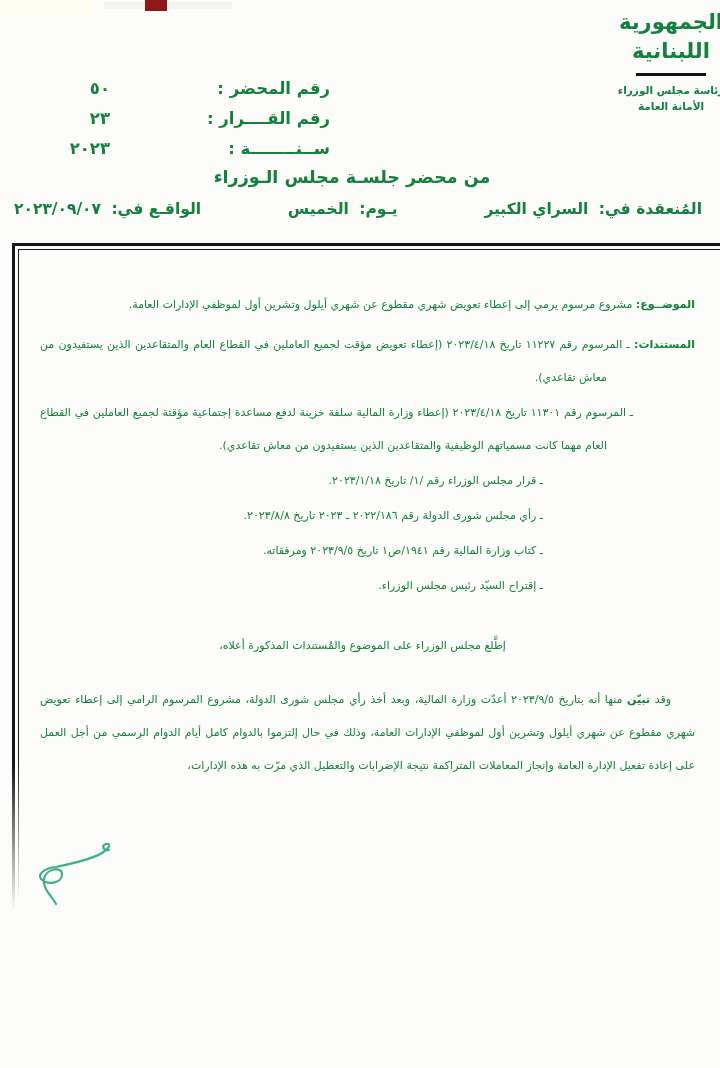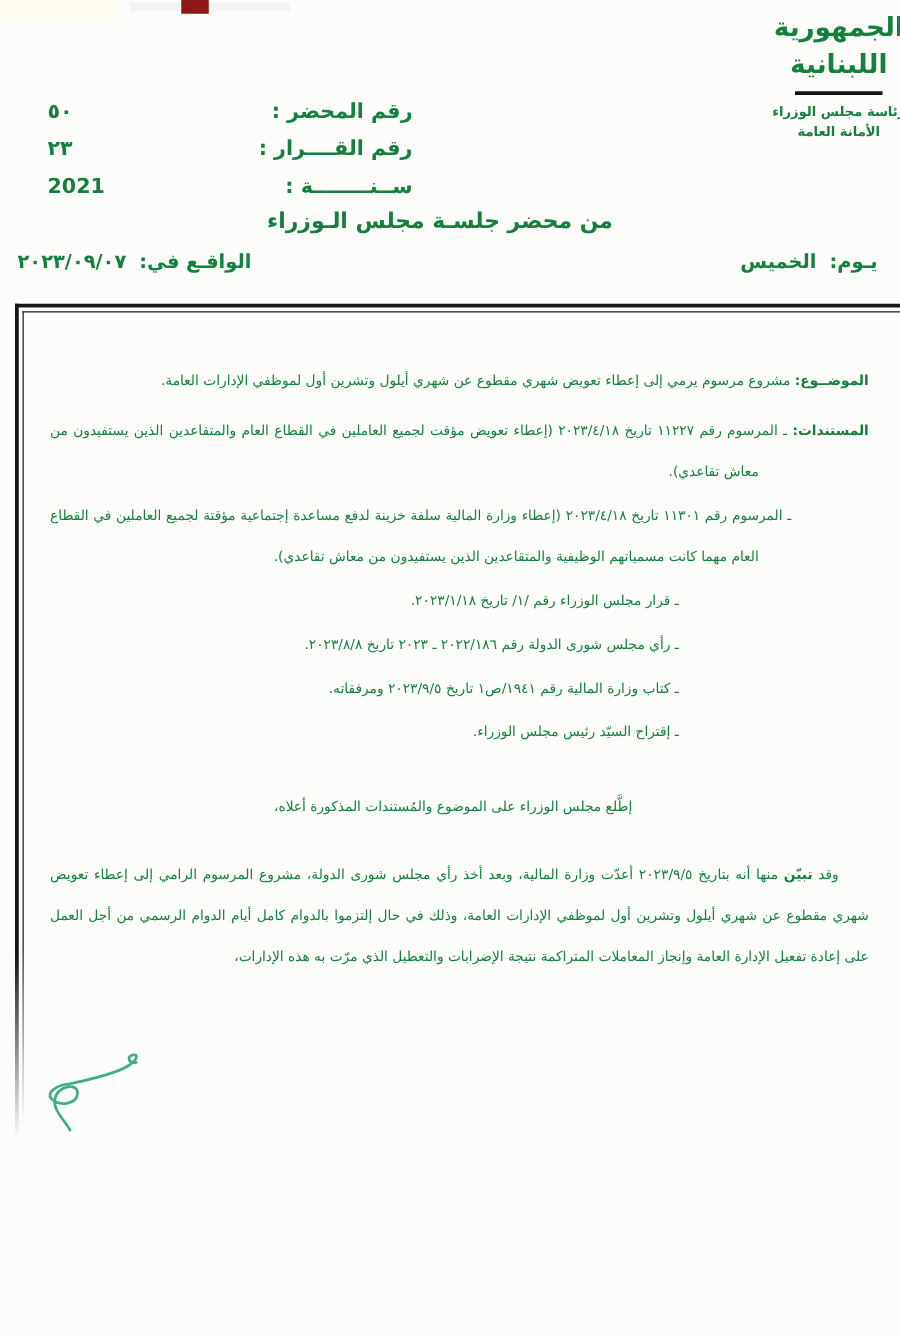--- a/index.html
+++ b/index.html
@@ -16,21 +16,21 @@
   
   .letterhead{position:absolute;top:8px;right:-14px;width:126px;text-align:center;}
   .lh-republic{font-weight:bold;font-size:21px;line-height:29px;letter-spacing:1px;}
   .lh-rule{width:70px;height:3px;background:#141414;margin:7px auto 6px;}
   .lh-sub{font-weight:bold;font-size:10.5px;line-height:16px;}
 
   
   .meta{position:absolute;top:74px;right:390px;width:292px;}
   .meta-row{display:flex;justify-content:space-between;align-items:baseline;
     font-weight:bold;font-size:16.5px;line-height:30px;}
-  .meta-val{width:72px;text-align:left;}
+  .meta-val{width:72px;text-align:right;}
 
   
   .title{position:absolute;top:167px;left:0;right:16px;text-align:center;
     font-weight:bold;font-size:17.5px;}
   .session{position:absolute;top:200px;left:14px;right:18px;display:flex;
     justify-content:space-between;font-weight:bold;font-size:15.5px;}
   .pair .val{margin-right:5px;}
 
   
   .frame-top-outer{position:absolute;left:12px;right:-4px;top:243px;height:3px;background:#161616;}
@@ -74,27 +74,31 @@
     <div class="meta-row">
       <span>رقم المحضر :</span>
       <span class="meta-val">٥٠</span>
     </div>
     <div class="meta-row">
       <span>رقم القــــرار :</span>
       <span class="meta-val">٢٣</span>
     </div>
     <div class="meta-row">
       <span>ســنــــــــة :</span>
-      <span class="meta-val">2021</span>
+      <span class="meta-val">٢٠٢٣</span>
     </div>
   </div>
 
   <div class="title">من محضر جلسـة مجلس الـوزراء</div>
 
   <div class="session">
+    <span class="pair">
+      <span class="lbl2">المُنعقدة في:</span>
+      <span class="val">السراي الكبير</span>
+    </span>
     <span class="pair">
       <span class="lbl2">يـوم:</span>
       <span class="val">الخميس</span>
     </span>
     <span class="pair">
       <span class="lbl2">الواقـع في:</span>
       <span class="val">٢٠٢٣/٠٩/٠٧</span>
     </span>
   </div>
 

